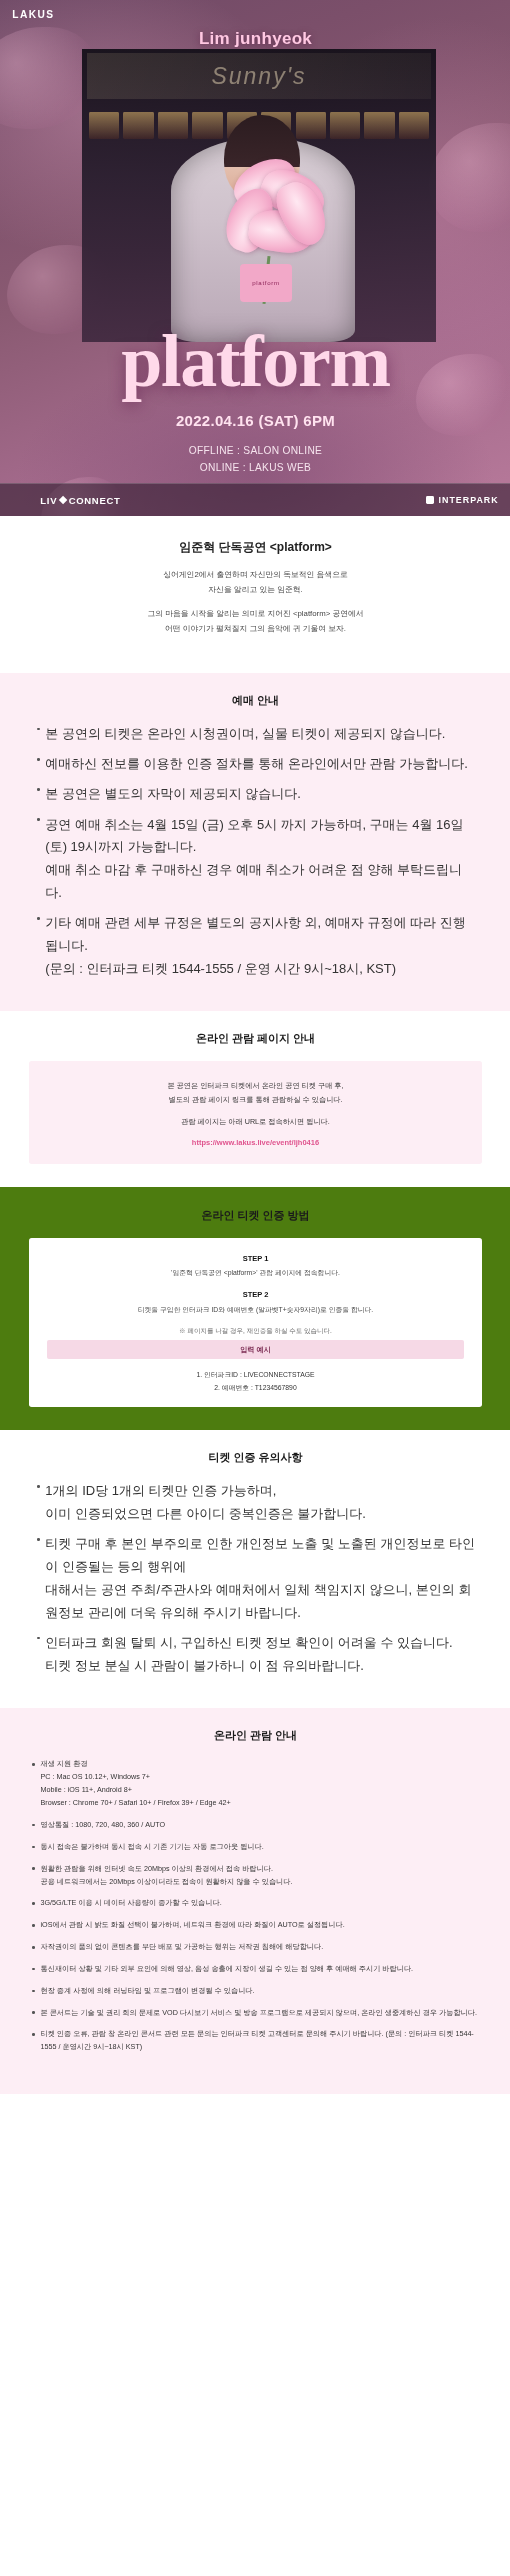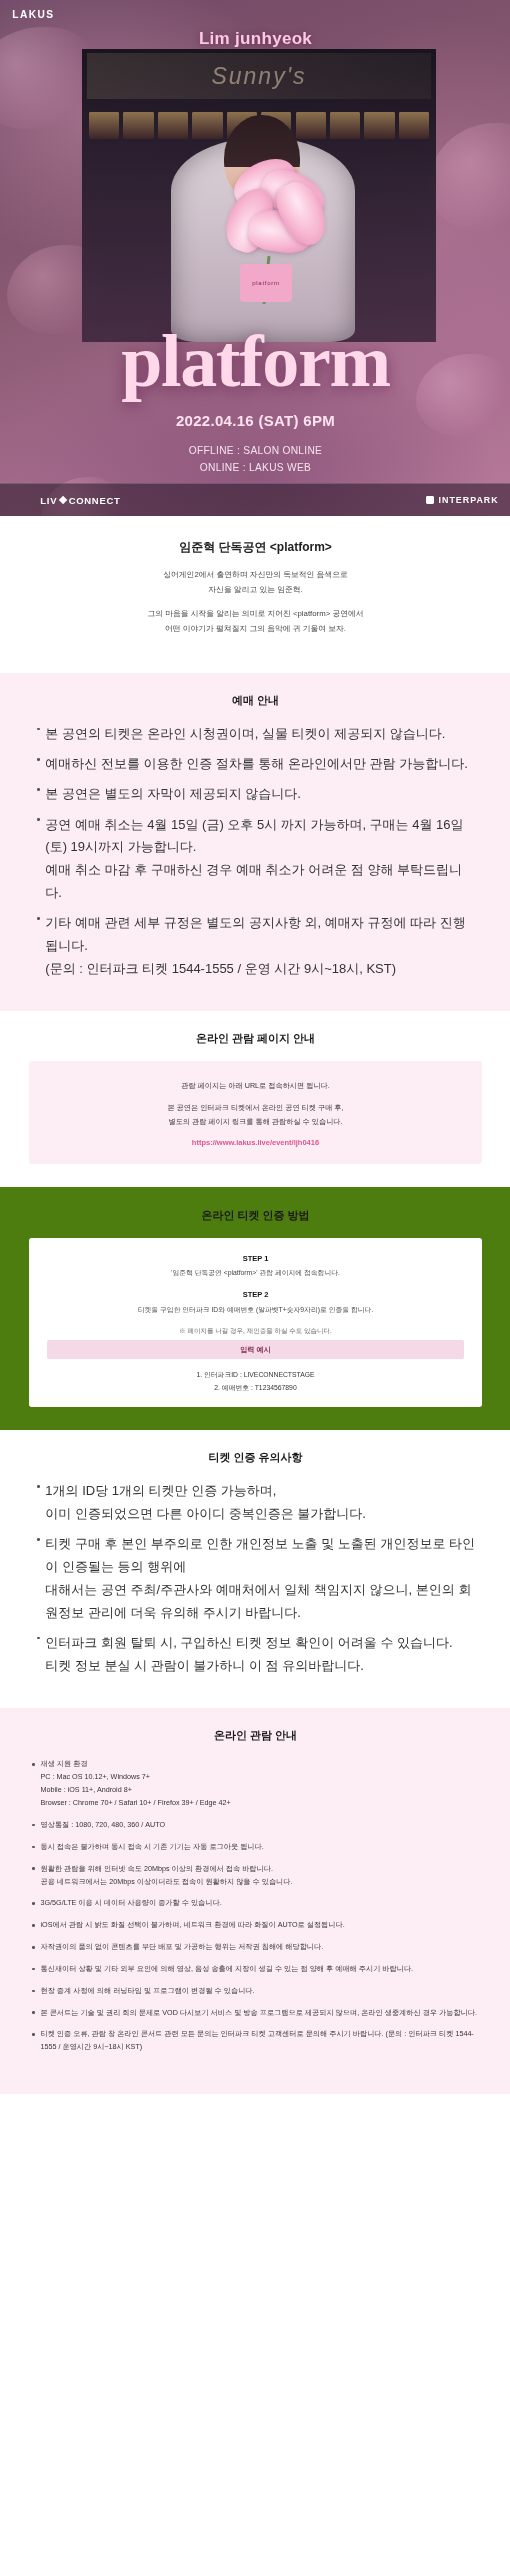--- a/index.html
+++ b/index.html
@@ -381,23 +381,23 @@
     <li style="white-space:pre-line;">공연 예매 취소는 4월 15일 (금) 오후 5시 까지 가능하며, 구매는 4월 16일 (토) 19시까지 가능합니다.
 예매 취소 마감 후 구매하신 경우 예매 취소가 어려운 점 양해 부탁드립니다.</li>
     <li style="white-space:pre-line;">기타 예매 관련 세부 규정은 별도의 공지사항 외, 예매자 규정에 따라 진행됩니다.
 (문의 : 인터파크 티켓 1544-1555 / 운영 시간 9시~18시, KST)</li>
   </ul>
 </div>
 
 <div class="sec white">
   <h3>온라인 관람 페이지 안내</h3>
   <div class="card" style="background:#fdeef5;">
-    <p style="white-space:pre-line;">관람 페이지는 아래 URL로 접속하시면 됩니다.</p>
     <p style="white-space:pre-line;">본 공연은 인터파크 티켓에서 온라인 공연 티켓 구매 후,
 별도의 관람 페이지 링크를 통해 관람하실 수 있습니다.</p>
+    <p style="white-space:pre-line;">관람 페이지는 아래 URL로 접속하시면 됩니다.</p>
     <a class="link" href="#">https://www.lakus.live/event/ljh0416</a>
   </div>
 </div>
 
 <div class="sec pink2">
   <h3>온라인 티켓 인증 방법</h3>
   <div class="steps">
     <div class="st">STEP 1</div>
     <div class="sd">'임준혁 단독공연 &lt;platform&gt;' 관람 페이지에 접속합니다.</div>
     <div class="st">STEP 2</div>

